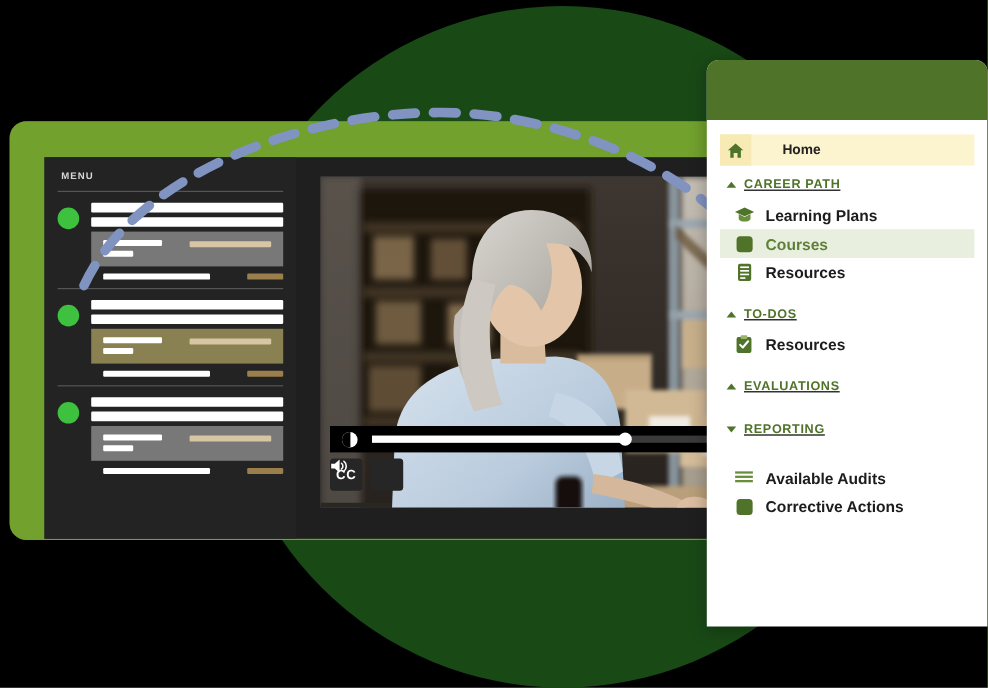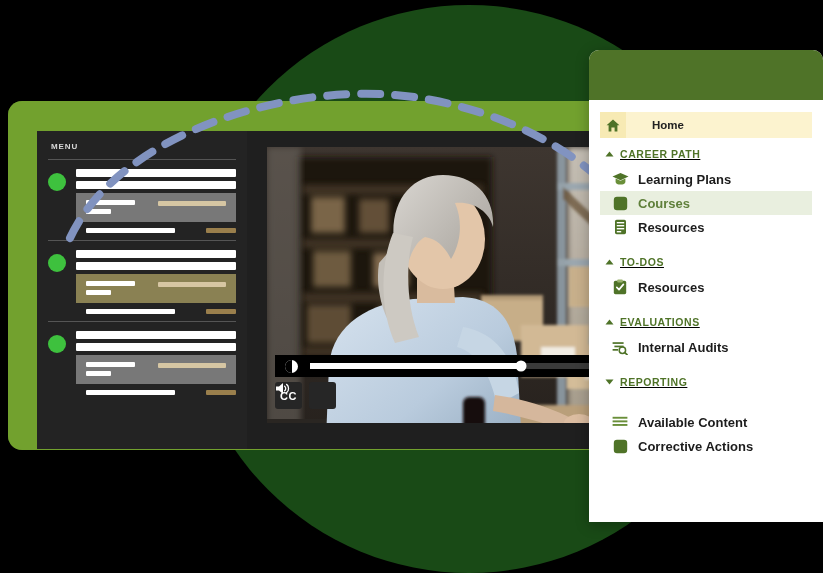--- a/index.html
+++ b/index.html
@@ -463,32 +463,20 @@
       <div class="sec">
         <div class="caret">
           <svg width="9" height="6" viewBox="0 0 9 6">
               <path d="M4.5 0.5 L8.5 5.5 H0.5 Z" fill="#4f7328"></path>
             </svg>
         </div>
         <div class="lbl">EVALUATIONS</div>
       </div>
 
 
-      <div class="item">
-        <div class="ic">
-          <svg width="16" height="15" viewBox="0 0 16 15">
-            <rect x="0.6" y="2.2" width="11" height="1.7" fill="#4f7328"></rect>
-            <rect x="2.4" y="5.6" width="9.2" height="1.7" fill="#4f7328"></rect>
-            <rect x="0.6" y="9" width="5.4" height="1.7" fill="#4f7328"></rect>
-            <circle cx="10.4" cy="10.2" r="3.2" fill="none" stroke="#4f7328" stroke-width="1.5"></circle>
-            <path d="M12.8 12.6 L15 14.6" stroke="#4f7328" stroke-width="1.8" stroke-linecap="round"></path>
-          </svg>
-        </div>
-        <div class="lbl">Internal Audits</div>
-      </div>
 
       <div class="spacer-sm"></div>
 
       <div class="sec">
         <div class="caret">
           <svg width="9" height="6" viewBox="0 0 9 6">
               <path d="M0.5 0.5 H8.5 L4.5 5.5 Z" fill="#4f7328"></path>
             </svg>
         </div>
         <div class="lbl">REPORTING</div>
@@ -497,21 +485,21 @@
       <div class="spacer-md"></div>
 
       <div class="item">
         <div class="ic">
           <svg width="16" height="13" viewBox="0 0 16 13">
             <rect x="0.6" y="0.8" width="14.8" height="1.9" fill="#6a8f3a"></rect>
             <rect x="0.6" y="4.4" width="14.8" height="1.9" fill="#6a8f3a"></rect>
             <rect x="0.6" y="8" width="14.8" height="1.9" fill="#6a8f3a"></rect>
           </svg>
         </div>
-        <div class="lbl">Available Content</div>
+        <div class="lbl">Available Audits</div>
       </div>
 
       <div class="item">
         <div class="ic">
           <svg width="15" height="15" viewBox="0 0 15 15">
               <rect x="0.8" y="0.8" width="13.4" height="13.4" rx="3.2" fill="#4f7328"></rect>
             </svg>
         </div>
         <div class="lbl">Corrective Actions</div>
       </div>

